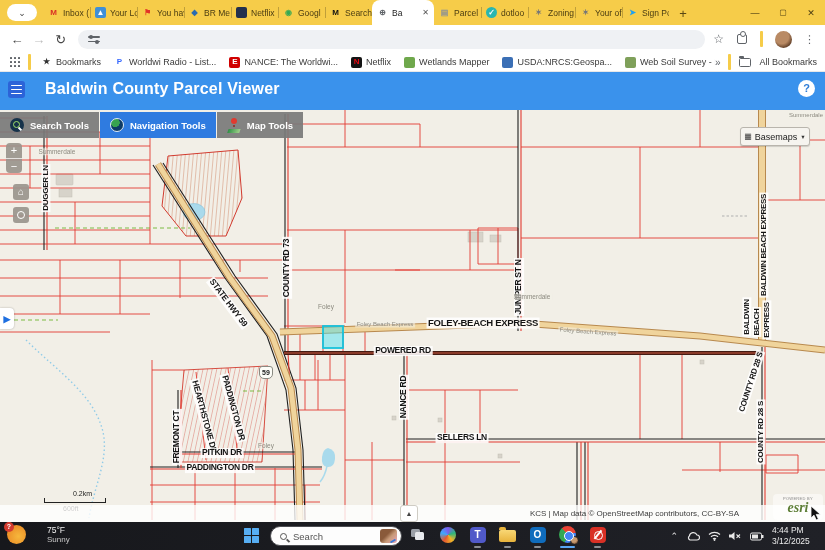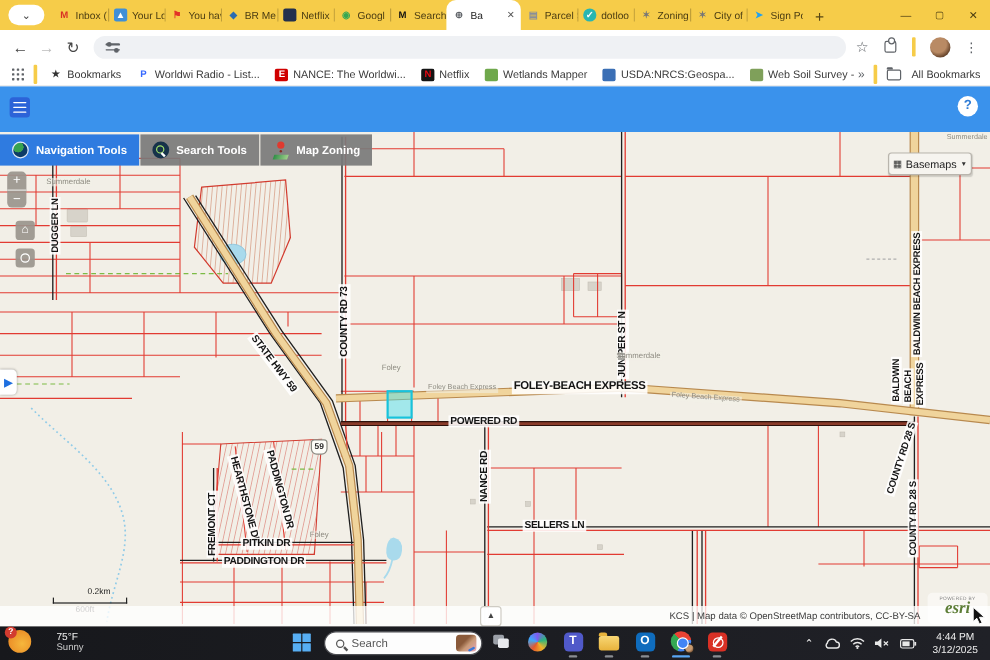--- a/index.html
+++ b/index.html
@@ -97,21 +97,21 @@
 
   .basemaps{position:absolute;left:740px;top:17px;width:70px;height:19px;background:#F6F4EF;border:1px solid #B9B5AD;border-radius:3px;display:flex;align-items:center;justify-content:center;gap:3px;font-size:9px;color:#222;box-shadow:0 1px 1px rgba(0,0,0,.15)}
   .basemaps .grid{font-size:8px;color:#333}
   .basemaps .caret{font-size:5.5px;color:#333}
 
   .scalebar{position:absolute;left:44px;top:380px;width:64px}
   .scaleline{height:5px;border-bottom:1.6px solid #222;border-left:1.6px solid #222;border-right:1.6px solid #222;width:62px;margin-top:8px}
   .scalekm{position:absolute;left:28px;top:0;font-size:7px;color:#222;background:rgba(243,240,232,.6);padding:0 1px}
   .scaleft{position:absolute;left:18px;top:15px;font-size:7px;color:#222;background:rgba(243,240,232,.6);padding:0 1px}
 
-  .attrib{position:absolute;left:0;bottom:0;width:825px;height:17px;background:rgba(255,255,255,.78);font-size:8px;color:#3b3b3b;text-align:right;line-height:17px;padding-right:58px}
+  .attrib{position:absolute;left:0;bottom:0;width:825px;height:17px;background:rgba(255,255,255,.78);font-size:8px;color:#3b3b3b;text-align:right;line-height:17px;padding-right:86px}
   .esribox{position:absolute;right:2px;bottom:2px;width:50px;height:26px;background:rgba(255,255,255,.5);border-radius:4px;text-align:center;line-height:1}
   .poweredby{font-size:4px;color:#888;margin-top:3px;letter-spacing:.3px}
   .esriname{font-size:14px;font-weight:bold;font-style:italic;color:#5D7E36;margin-top:0px;font-family:"Liberation Serif",serif}
   .watermark{position:absolute;left:688px;bottom:2px;width:90px;text-align:center;pointer-events:none}
   .wm-big{font-size:22px;font-weight:bold;color:rgba(120,135,150,.32);letter-spacing:-1px;line-height:.8}
   .wm-small{font-size:8px;font-weight:bold;color:rgba(105,120,135,.5);letter-spacing:1px}
   .attrtoggle{position:absolute;left:400px;top:395px;width:18px;height:17px;background:rgba(255,255,255,.95);border:1px solid #cfccc4;border-radius:3px;font-size:7px;color:#444;text-align:center;line-height:15px}
   .cursor{position:absolute;left:810px;top:396px}
 
   
@@ -144,21 +144,21 @@
   .i-outlook{width:16px;height:16px;border-radius:4px;background:#0F6CBD;color:#fff;font-size:10px;font-weight:bold;text-align:center;line-height:16px}
   .i-chrome{width:17px;height:17px;border-radius:50%;background:conic-gradient(from -40deg,#EA4335 0 33%,#4285F4 33% 66%,#34A853 66% 100%);position:relative}
   .i-chrome::after{content:'';position:absolute;left:4.5px;top:4.5px;width:8px;height:8px;border-radius:50%;background:#4285F4;border:1.6px solid #fff}
   .i-chrome .mini{position:absolute;right:-3px;bottom:-2px;width:9px;height:9px;border-radius:50%;background:radial-gradient(circle at 40% 35%,#c79a6f 0 45%,#7a5236 75%);border:1px solid #222}
   .i-redapp{width:16px;height:16px;border-radius:4px;background:#D93025;position:relative}
   .i-redapp::before{content:'';position:absolute;left:4px;top:4px;width:7px;height:7px;border:1.6px solid #fff;border-radius:50%}
   .i-redapp::after{content:'';position:absolute;left:7px;top:2px;width:1.6px;height:11px;background:#fff;transform:rotate(40deg)}
   .tray{position:absolute;right:5px;top:0;height:28px;display:flex;align-items:center;gap:8px}
   .tray svg{display:block}
   .trchev{color:#e8e8e8;font-size:9px}
-  .clock{width:48px;text-align:center;color:#ececec;font-size:8.5px;line-height:1.25}
+  .clock{width:48px;text-align:left;color:#ececec;font-size:8.5px;line-height:1.25}
 </style>
 </head>
 <body>
 
 <div class="tabstrip">
   <div class="tabsearch">⌄</div>
   <div class="tabs" id="tabs-container">
       <div class="tab">
         <span class="favicon" style="background: transparent; color: rgb(217, 48, 37);">M</span>
         <span class="tlabel">Inbox (</span>
@@ -199,21 +199,21 @@
       <div class="tab">
         <span class="favicon round" style="background: rgb(41, 182, 176); color: rgb(255, 255, 255);">✓</span>
         <span class="tlabel">dotloo</span>
       </div>
       <div class="tab">
         <span class="favicon" style="background: transparent; color: rgb(119, 119, 119);">✶</span>
         <span class="tlabel">Zoning</span>
       </div>
       <div class="tab">
         <span class="favicon" style="background: transparent; color: rgb(119, 119, 119);">✶</span>
-        <span class="tlabel">City of</span>
+        <span class="tlabel">Your of</span>
       </div>
       <div class="tab">
         <span class="favicon" style="background: transparent; color: rgb(29, 161, 242);">➤</span>
         <span class="tlabel">Sign Po</span>
       </div>
     </div>
   <div class="newtab">+</div>
   <div class="wincontrols">
     <span>—</span>
     <span class="wmax">▢</span>
@@ -290,20 +290,21 @@
     <span>All Bookmarks</span>
   </div>
 </div>
 
 <div class="appheader">
   <div class="hamburger">
       <i></i>
       <i></i>
       <i></i>
     </div>
+  <div class="apptitle">Baldwin County Parcel Viewer</div>
   <div class="helpbtn">?</div>
 </div>
 
 <div class="mapwrap">
   <svg class="mapsvg" width="825" height="412" viewBox="0 0 825 412">
     <defs>
       <pattern id="lotsA" width="4" height="12" patternUnits="userSpaceOnUse" patternTransform="rotate(5)">
           <path d="M0 0 V12" stroke="#C2603A" stroke-width="0.7"></path>
         </pattern>
       <pattern id="lotsB" width="4.5" height="12" patternUnits="userSpaceOnUse" patternTransform="rotate(12)">
@@ -388,31 +389,31 @@
       <span class="mlabel" style="left: 177px; top: 327px; font-size: 8.5px; transform: translate(-50%, -50%) rotate(-90deg);">FREMONT CT</span>
       <span class="mlabel" style="left: 204px; top: 307px; font-size: 8.5px; transform: translate(-50%, -50%) rotate(75deg);">HEARTHSTONE DR</span>
       <span class="mlabel" style="left: 233px; top: 298px; font-size: 8.5px; transform: translate(-50%, -50%) rotate(75deg);">PADDINGTON DR</span>
       <span class="mlabel" style="left: 222px; top: 343px; font-size: 8.5px; transform: translate(-50%, -50%) rotate(0deg);">PITKIN DR</span>
       <span class="mlabel" style="left: 220px; top: 358px; font-size: 8.5px; transform: translate(-50%, -50%) rotate(0deg);">PADDINGTON DR</span>
       <span class="mlabel place" style="left: 266px; top: 336px; font-size: 6.5px; transform: translate(-50%, -50%) rotate(0deg);">Foley</span>
     </div>
   <div class="shield">59</div>
 
   <div class="maptools">
+    <div class="mtbtn gray">
+      <span class="icon-stools"></span>
+      <span>Search Tools</span>
+    </div>
     <div class="mtbtn blue">
       <span class="icon-nav"></span>
       <span>Navigation Tools</span>
     </div>
     <div class="mtbtn gray">
-      <span class="icon-stools"></span>
-      <span>Search Tools</span>
-    </div>
-    <div class="mtbtn gray">
       <span class="icon-mtools"></span>
-      <span>Map Zoning</span>
+      <span>Map Tools</span>
     </div>
   </div>
 
   <div class="zoomgroup">
     <div class="zb">+</div>
     <div class="zb">−</div>
   </div>
   <div class="sqbtn homebtn">⌂</div>
   <div class="sqbtn locatebtn"></div>
   <div class="expander">▶</div>

